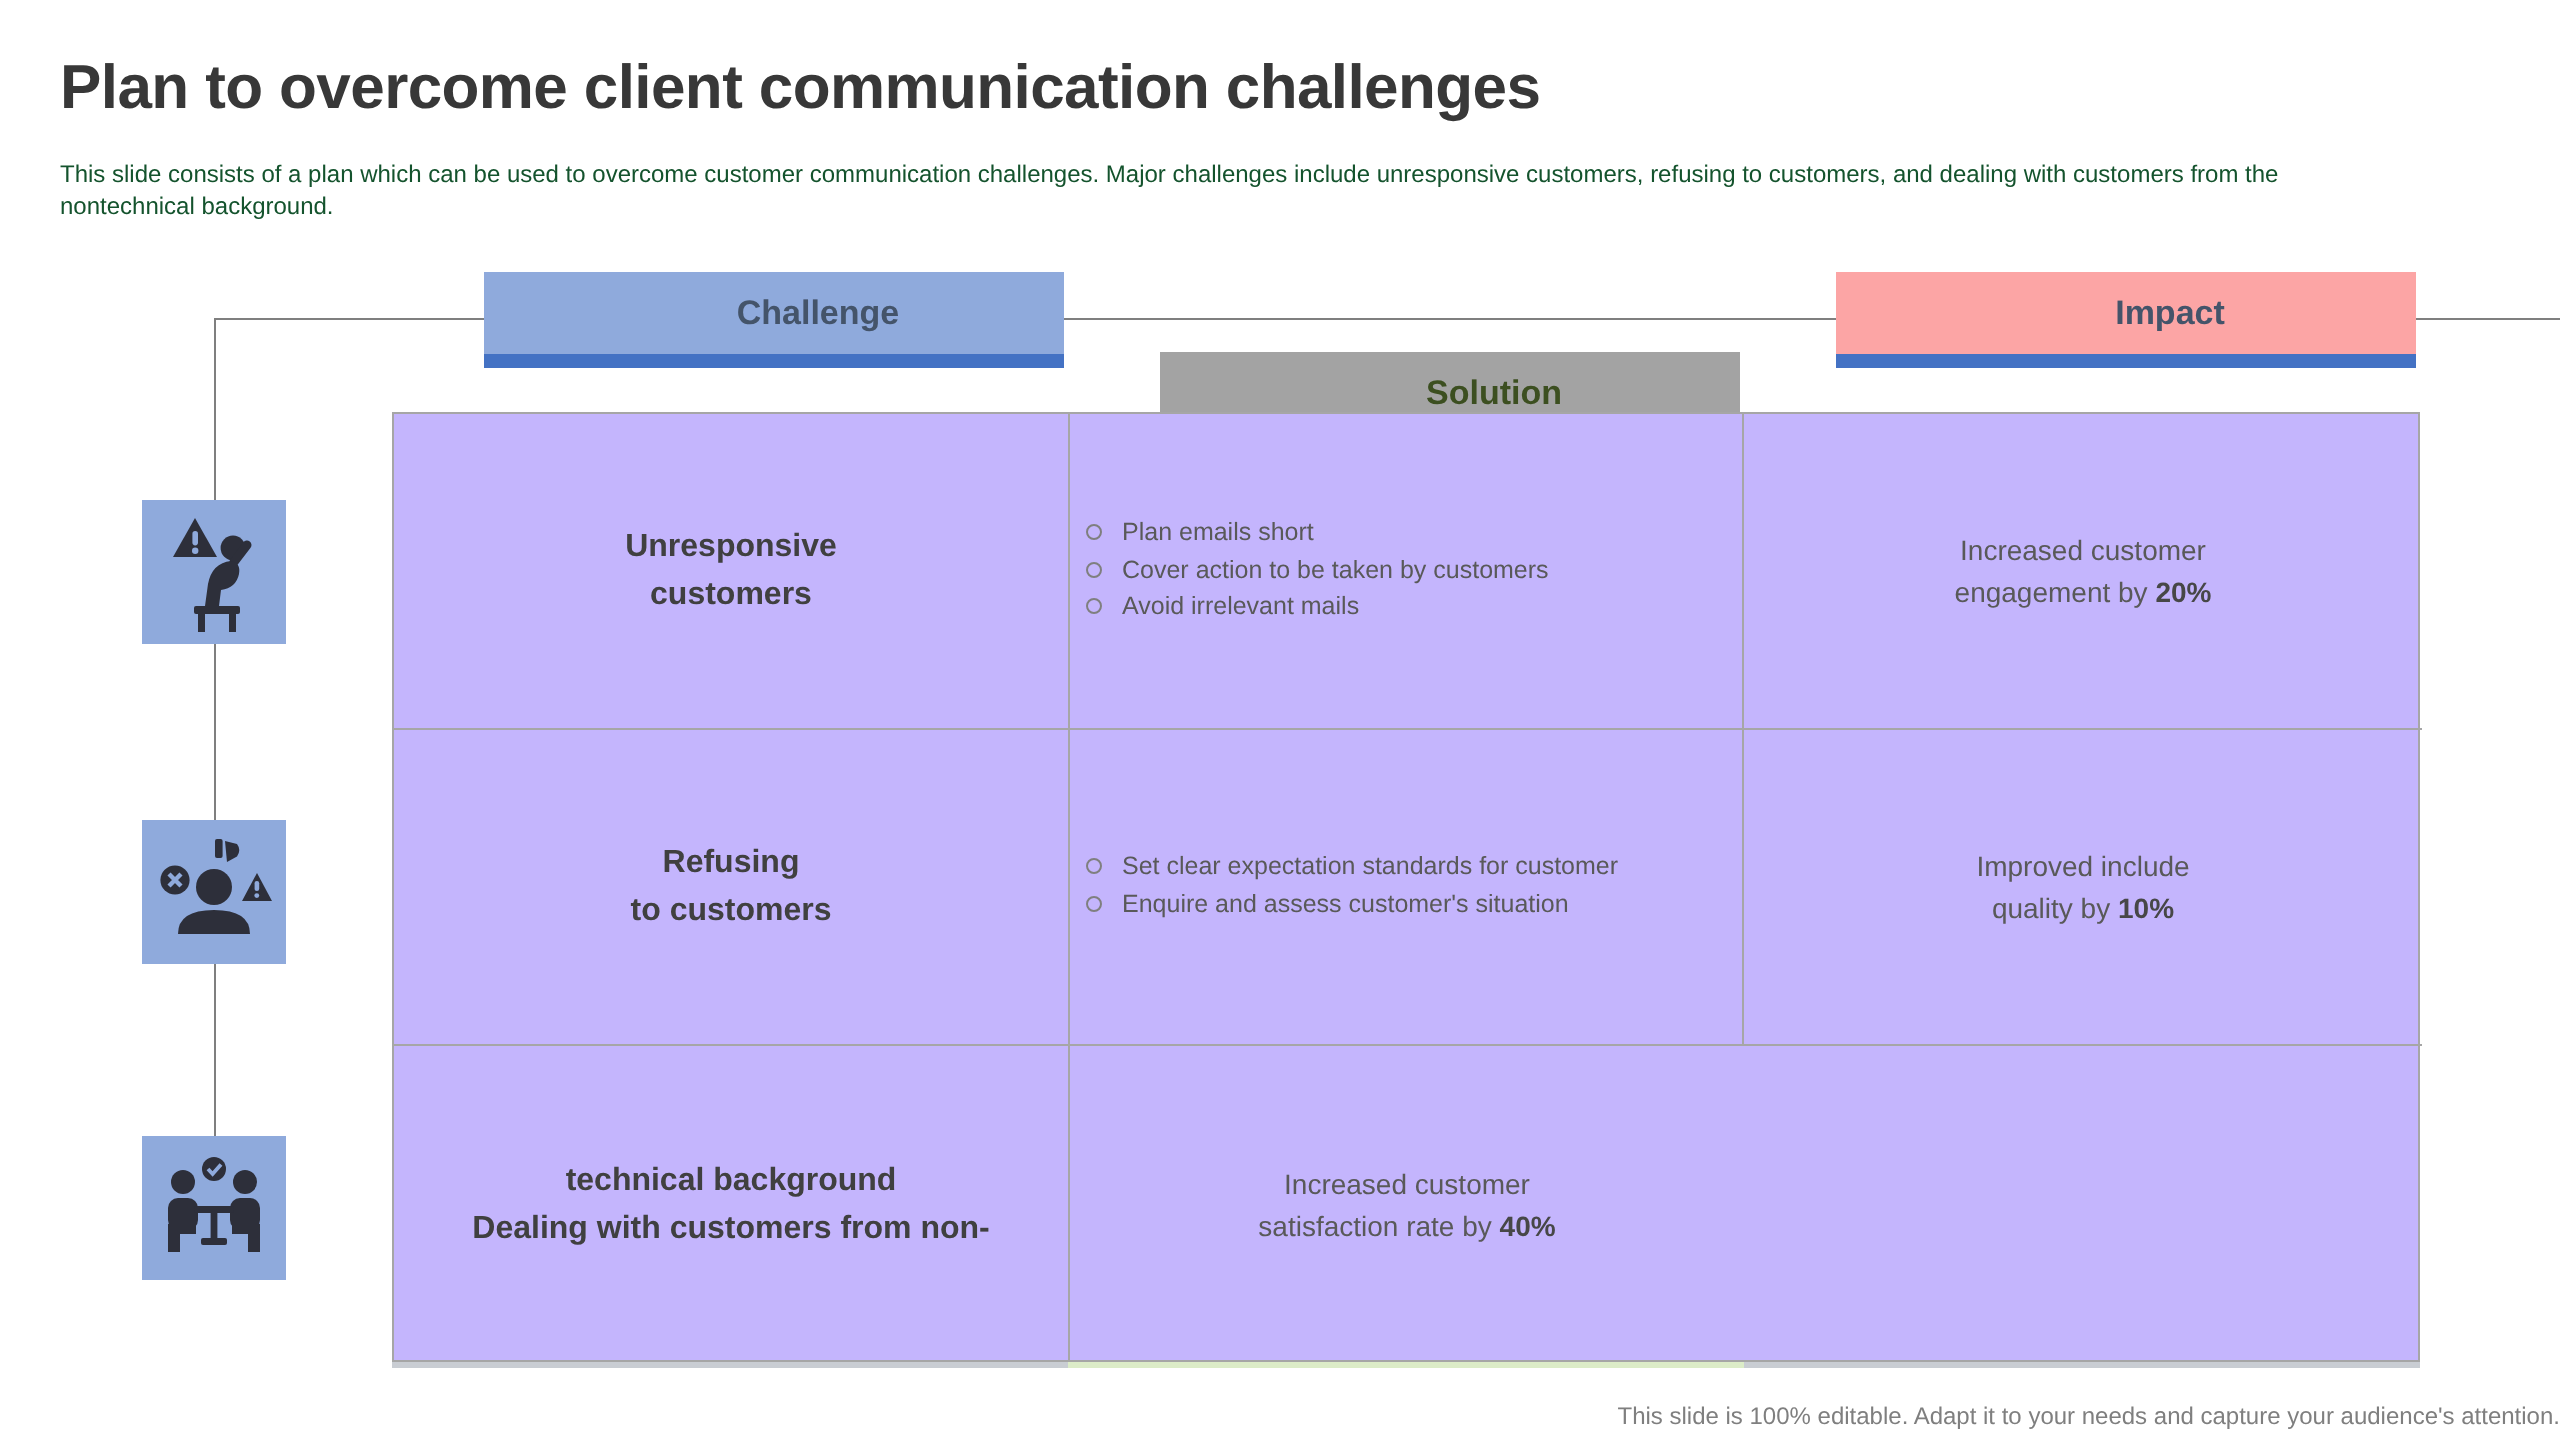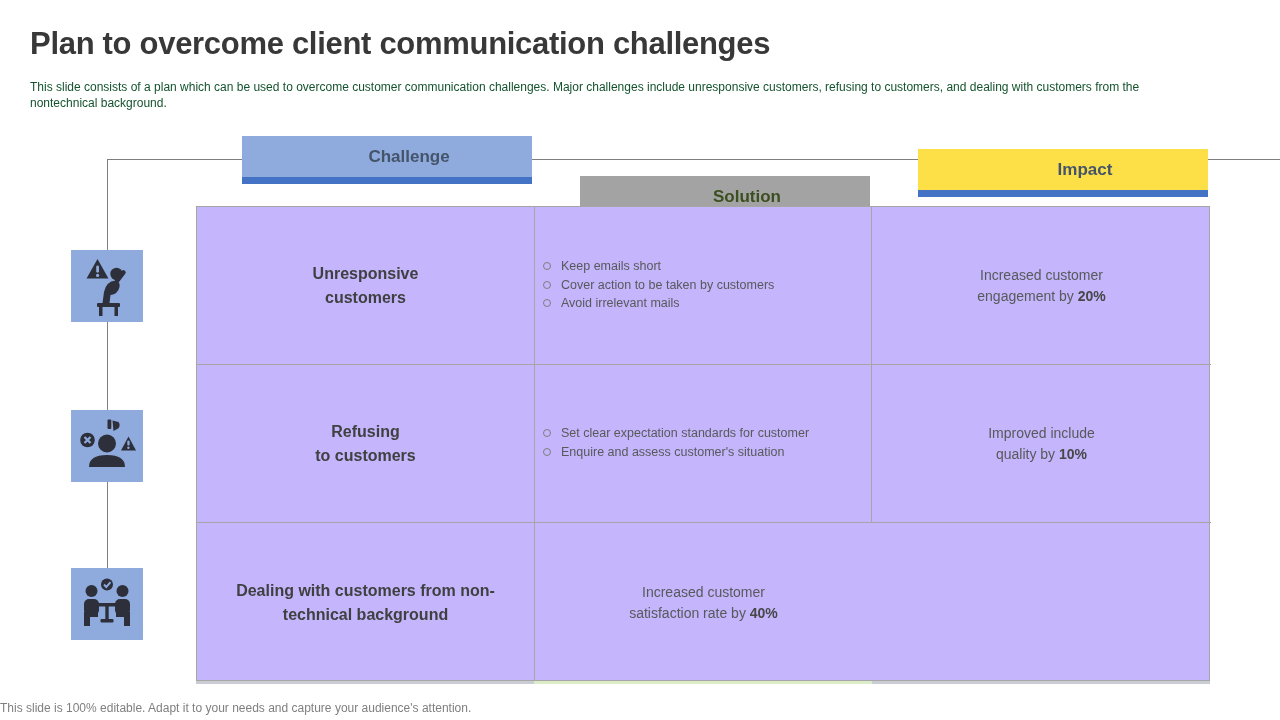--- a/index.html
+++ b/index.html
@@ -20,21 +20,21 @@
   .line-h{position:absolute;left:107px;top:159px;width:1173px;height:1px;background:#7f7f7f;z-index:1;}
   .line-v{position:absolute;left:107px;top:159px;width:1px;height:446px;background:#7f7f7f;z-index:1;}
   
   .hdr{
     position:absolute;top:136px;width:246px;height:41px;z-index:2;
     display:flex;align-items:center;justify-content:center;
     font-size:17px;font-weight:700;padding-left:44px;
   }
   .hdr-challenge{left:242px;background:#8faadc;border-bottom:7px solid #4472c4;color:#44546a;}
   .hdr-solution{left:580px;background:#a3a3a3;border-bottom:7px solid #70ad47;color:#3c4f20;margin-top:40px;}
-  .hdr-impact{left:918px;background:#fde047;border-bottom:7px solid #4472c4;color:#44546a;margin-top:13px;}
+  .hdr-impact{left:918px;background:#fca5a5;border-bottom:7px solid #4472c4;color:#44546a;}
   
   .matrix{
     position:absolute;left:196px;top:206px;width:1014px;height:475px;z-index:2;
     display:grid;grid-template-columns:338px 337px 339px;grid-template-rows:158px 158px 159px;
     border:1px solid #a6a6a6;box-sizing:border-box;background:#c4b5fd;
   }
   .cell{border-right:1px solid #a6a6a6;border-bottom:1px solid #a6a6a6;box-sizing:border-box;
     display:flex;align-items:center;justify-content:center;}
   .cell.lastcol{border-right:none;}
   .cell.lastrow{border-bottom:none;}
@@ -48,21 +48,21 @@
   .impact b{color:#474747;font-weight:700;}
   
   .table-bottom{position:absolute;left:196px;top:681px;width:1014px;height:3px;background:#c9cdd3;z-index:2;}
   .table-bottom-green{position:absolute;left:534px;top:681px;width:338px;height:3px;background:#dcecc8;z-index:3;}
   
   .icon-box{position:absolute;left:71px;width:72px;height:72px;background:#8faadc;z-index:2;}
   .icon-1{top:250px;} .icon-2{top:410px;} .icon-3{top:568px;}
   .icon-box svg{display:block;width:72px;height:72px;}
   
   .footer{
-    position:absolute;left:0;top:701px;width:1280px;text-align:left;
+    position:absolute;left:0;top:701px;width:1280px;text-align:right;
     font-size:12px;color:#7f7f7f;
   }
 </style>
 </head>
 <body>
 
 <div class="slide">
 
   <h1 class="title">Plan to overcome client communication challenges</h1>
   <p class="subtitle">This slide consists of a plan which can be used to overcome customer communication challenges. Major challenges include unresponsive customers, refusing to customers, and dealing with customers from the nontechnical background.</p>
@@ -141,21 +141,21 @@
     <div class="cell">
       <div class="chal">
         <span class="blk">Unresponsive</span>
         <span class="blk">customers</span>
       </div>
     </div>
     <div class="cell sol">
       <div class="bullets">
         <div class="b-row">
             <span class="marker"></span>
-            <span>Keep emails short</span>
+            <span>Plan emails short</span>
           </div>
         <div class="b-row">
             <span class="marker"></span>
             <span>Cover action to be taken by customers</span>
           </div>
         <div class="b-row">
             <span class="marker"></span>
             <span>Avoid irrelevant mails</span>
           </div>
       </div>
@@ -191,22 +191,22 @@
       <div class="impact">
         <span class="blk">Improved include</span>
         <span class="blk">
           <span>quality by </span><b>10%</b>
         </span>
       </div>
     </div>
 
     <div class="cell lastrow">
       <div class="chal">
+        <span class="blk">technical background</span>
         <span class="blk">Dealing with customers from non-</span>
-        <span class="blk">technical background</span>
       </div>
     </div>
     <div class="cell lastcol lastrow">
       <div class="impact">
         <span class="blk">Increased customer</span>
         <span class="blk">
           <span>satisfaction rate by </span><b>40%</b>
         </span>
       </div>
     </div>

